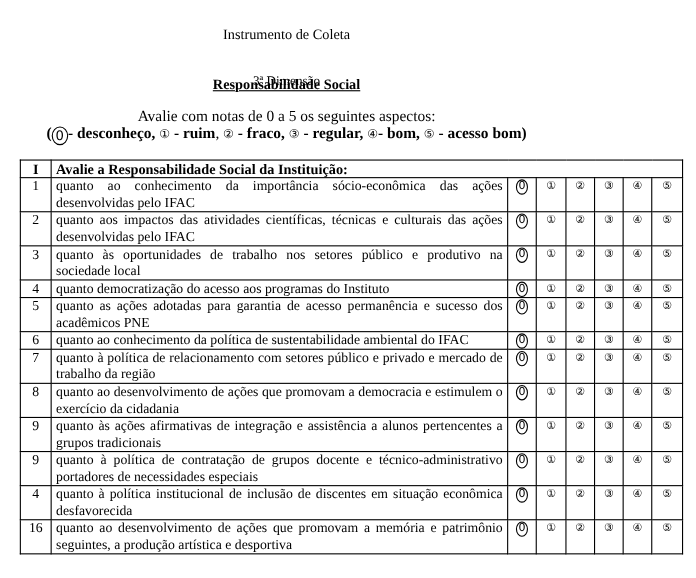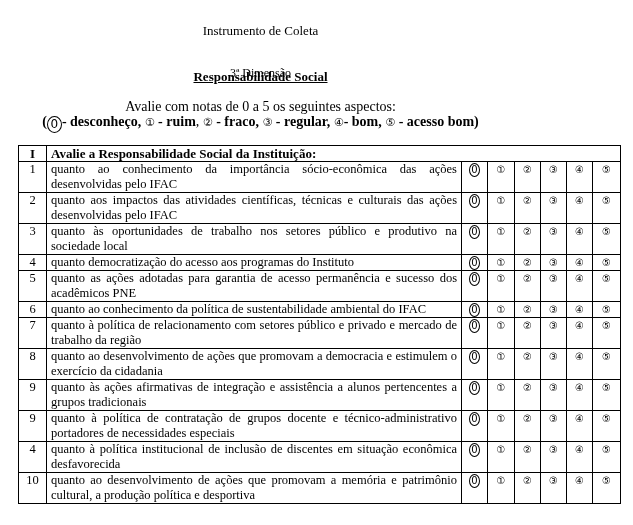--- a/index.html
+++ b/index.html
@@ -159,22 +159,22 @@
         <td class="num">4</td>
         <td class="txt">quanto à política institucional de inclusão de discentes em situação econômica desfavorecida</td>
         <td class="opt"><span class="opt-zero">0</span></td>
         <td class="opt"><span>①</span></td>
         <td class="opt"><span>②</span></td>
         <td class="opt"><span>③</span></td>
         <td class="opt"><span>④</span></td>
         <td class="opt"><span>⑤</span></td>
       </tr>
       <tr class="r2">
-        <td class="num">10</td>
-        <td class="txt">quanto ao desenvolvimento de ações que promovam a memória e patrimônio cultural, a produção política e desportiva</td>
+        <td class="num">16</td>
+        <td class="txt">quanto ao desenvolvimento de ações que promovam a memória e patrimônio seguintes, a produção artística e desportiva</td>
         <td class="opt"><span class="opt-zero">0</span></td>
         <td class="opt"><span>①</span></td>
         <td class="opt"><span>②</span></td>
         <td class="opt"><span>③</span></td>
         <td class="opt"><span>④</span></td>
         <td class="opt"><span>⑤</span></td>
       </tr>
     </tbody>
 </table>
 

